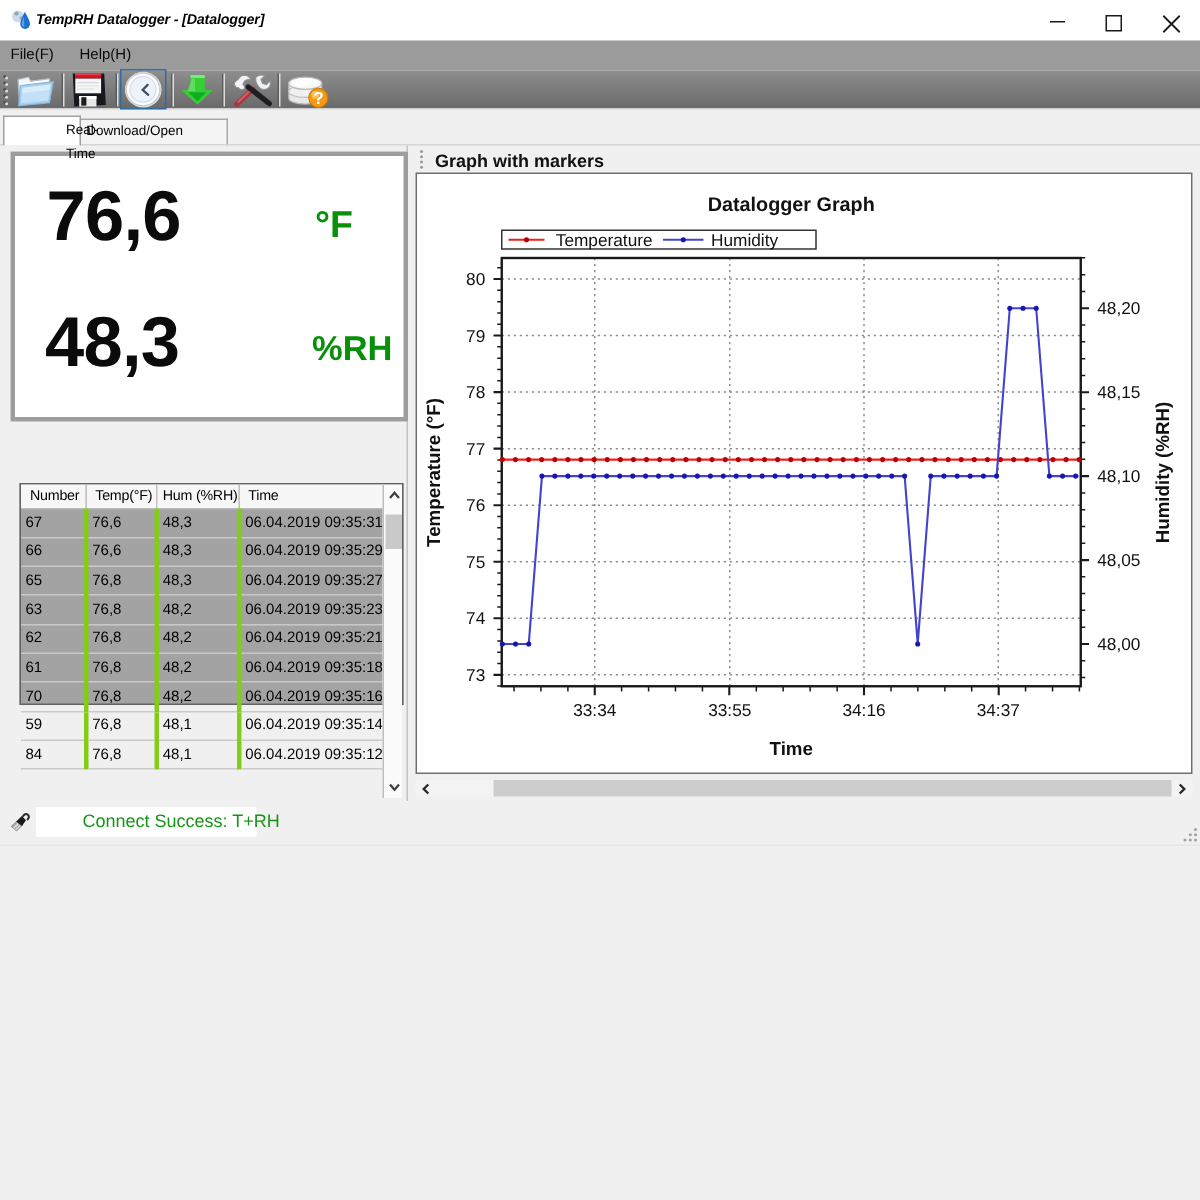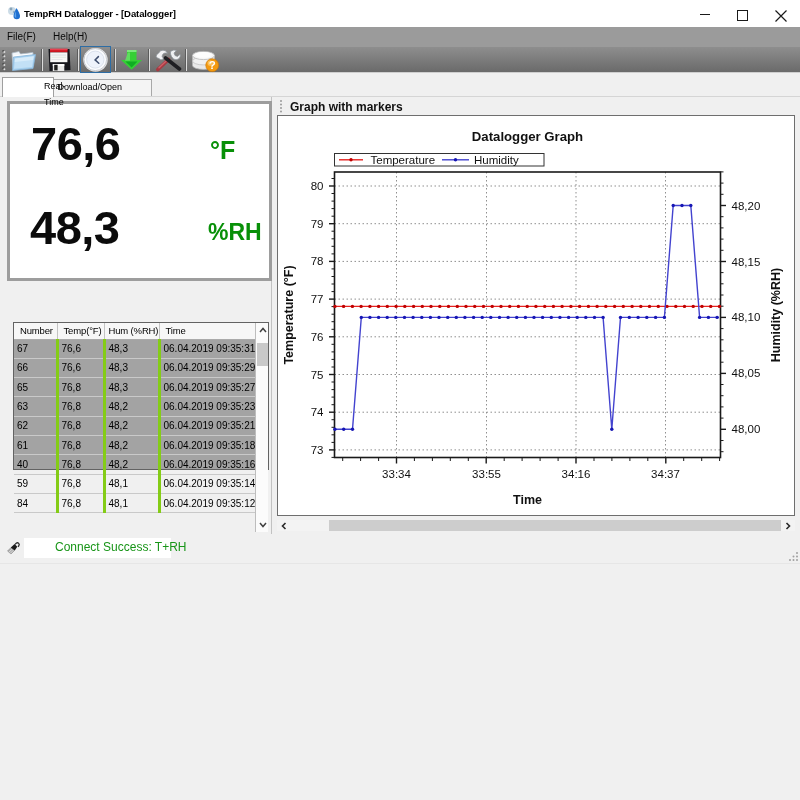--- a/index.html
+++ b/index.html
@@ -1,18 +1,18 @@
 <!DOCTYPE html>
 <html><head><meta charset="utf-8"><style>
 * { margin:0; padding:0; box-sizing:border-box; }
 body { width:800px; height:800px; background:#f0f0f0; font-family:"Liberation Sans",sans-serif; position:relative; overflow:hidden; }
 .abs { position:absolute; }
 
 #titlebar { left:0; top:0; width:800px; height:27px; background:#fff; }
-#title { left:24px; top:8px; font-size:9.5px; font-weight:bold; color:#000; letter-spacing:-0.1px; }
+#title { left:24px; top:8px; font-size:9.5px; font-weight:bold; color:#000; letter-spacing:-0.1px;font-style:italic; }
 
 #menubar { left:0; top:27px; width:800px; height:20px; background:#9b9b9b; }
 .mi { position:absolute; top:31px; font-size:10px; color:#0a0a0a; }
 
 #toolbar { left:0; top:47px; width:800px; height:26px; background:linear-gradient(#8e8e8e,#6a6a6a); border-bottom:1px solid #cfcfcf; }
 .tsep { position:absolute; top:49px; width:1px; height:22px; background:#dcdcdc; box-shadow:-1px 0 0 #5c5c5c; }
 
 .tab { position:absolute; font-size:9px; color:#000; text-align:center;padding-left:41px; }
 #tab1 { left:2px; top:77px; width:52px; height:20px; background:#fff; border:1px solid #9f9f9f; border-bottom:none; line-height:16px; z-index:3; }
 #tab2 { left:54px; top:79px; width:98px; height:18px; background:#f4f4f4; border:1px solid #a8a8a8; border-bottom:none; border-left:none; line-height:14px; text-align:left; padding-left:3.5px; }
@@ -198,21 +198,21 @@
           <td>48,2</td>
           <td class="tm">06.04.2019 09:35:21</td>
         </tr>
         <tr>
           <td>61</td>
           <td>76,8</td>
           <td>48,2</td>
           <td class="tm">06.04.2019 09:35:18</td>
         </tr>
         <tr>
-          <td>40</td>
+          <td>70</td>
           <td>76,8</td>
           <td>48,2</td>
           <td class="tm">06.04.2019 09:35:16</td>
         </tr>
         <tr>
           <td>59</td>
           <td>76,8</td>
           <td>48,1</td>
           <td class="tm">06.04.2019 09:35:14</td>
         </tr>

